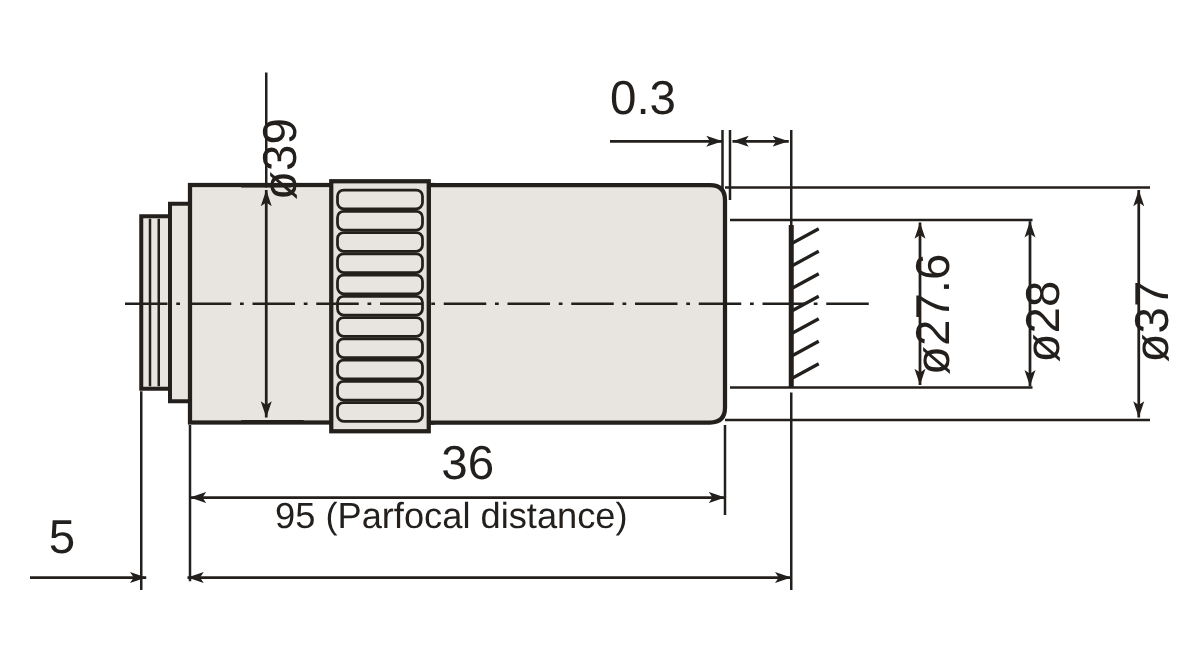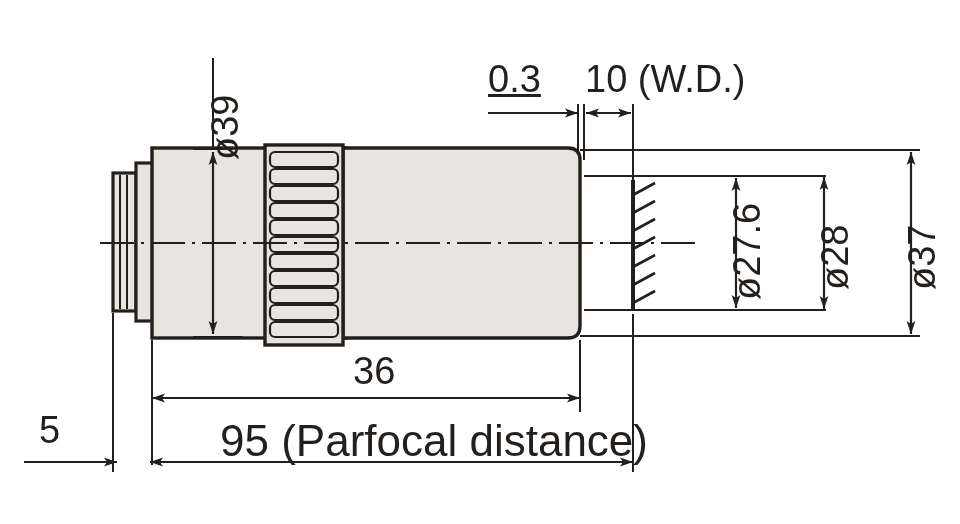--- a/index.html
+++ b/index.html
@@ -148,29 +148,28 @@
     </g>
 
     <g>
       <line x1="150" y1="462" x2="633" y2="462" stroke="#231f1c" stroke-width="2.2" marker-start="url(#arrowStart)" marker-end="url(#arrowEnd)"></line>
       <line x1="633" y1="314" x2="633" y2="472" stroke="#231f1c" stroke-width="2"></line>
     </g>
   </svg>
 
   <div class="dim-label rot90" style="left:206px; top:160px; font-size:38px;">ø39</div>
 
-  <div class="dim-label" style="left:488px; top:60px; font-size:38px;text-decoration:underline;">0.3</div>
+  <div class="dim-label" style="left:488px; top:60px; font-size:38px;">0.3</div>
 
-  <div class="dim-label" style="left:585px; top:60px; font-size:38px;">10 (W.D.)</div>
 
   <div class="dim-label rot90" style="left:728px; top:300px; font-size:38px;">ø27.6</div>
 
   <div class="dim-label rot90" style="left:816px; top:290px; font-size:38px;">ø28</div>
 
   <div class="dim-label rot90" style="left:903px; top:290px; font-size:38px;">ø37</div>
 
   <div class="dim-label" style="left:39px; top:411px; font-size:38px;">5</div>
 
   <div class="dim-label" style="left:353px; top:352px; font-size:38px;">36</div>
 
-  <div class="dim-label" style="left:220px; top:419px; font-size:44px;">95 (Parfocal distance)</div>
+  <div class="dim-label" style="left:220px; top:399px; font-size:29px;">95 (Parfocal distance)</div>
 
 </div>
 
 </body></html>

